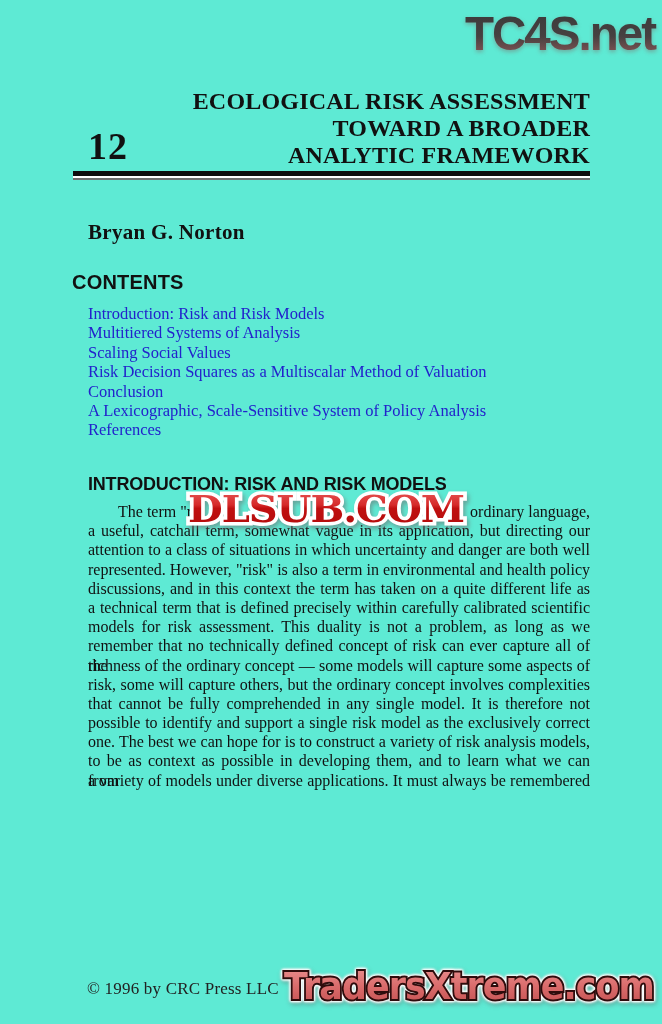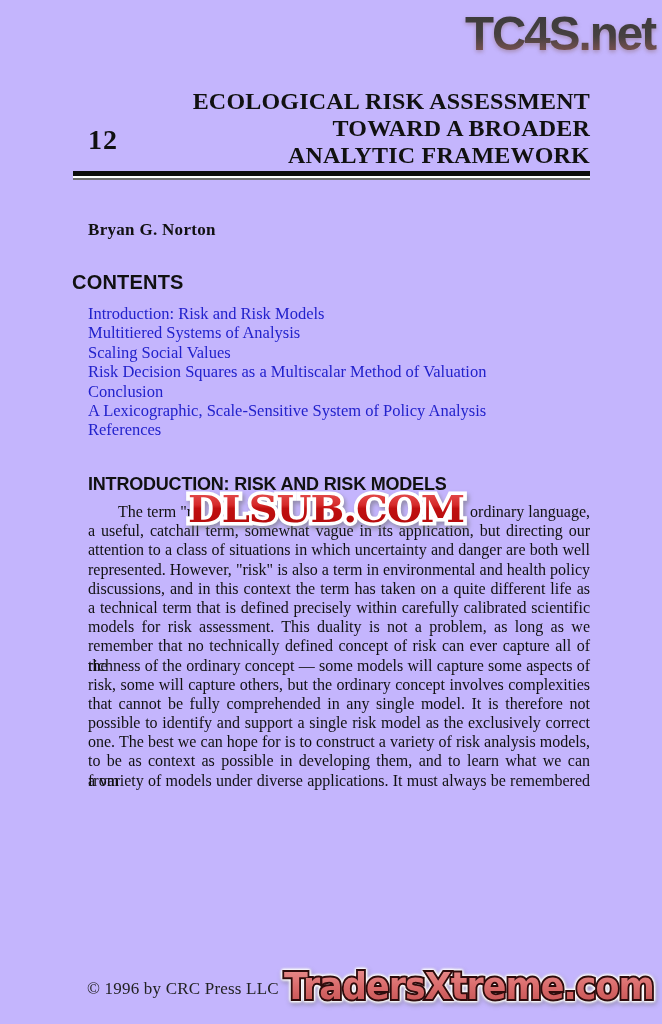--- a/index.html
+++ b/index.html
@@ -1,49 +1,49 @@
 <!DOCTYPE html>
 <html><head>
 <meta charset="utf-8">
 <style>
   html,body{margin:0;padding:0;background:#fff;}
   .page{
     position:relative;
     width:662px;height:1024px;
-    background:#c4b5fd;
+    background:#5eead4;
     overflow:hidden;
     font-family:"Liberation Serif", serif;
     color:#111;
   }
 
   
   .tc4s-logo{
     position:absolute; top:6px; right:4px;
     filter: drop-shadow(0 2px 2px rgba(130,95,95,.45));
   }
 
   
   .chapter-number{
     position:absolute; left:88px; top:124px;
-    font-size:28px; font-weight:bold; letter-spacing:1px;
+    font-size:38px; font-weight:bold; letter-spacing:1px;
   }
   .chapter-titles{
     position:absolute; top:88px; left:72px; width:518px;
     text-align:right;
     font-weight:bold; font-size:24px; line-height:27px;
     letter-spacing:.2px;
   }
   .head-rule{position:absolute; left:73px; top:171px; width:517px;}
   .head-rule .thick{height:5px;background:#0d0d0d;}
   .head-rule .gap{height:2px;background:#fff;}
   .head-rule .thin{height:2px;background:#6e6e6e;}
 
   .author{
     position:absolute; left:88px; top:220px;
-    font-weight:bold; font-size:17px; letter-spacing:.3px;
+    font-weight:bold; font-size:21px; letter-spacing:.3px;
   }
 
   .contents-heading{
     position:absolute; left:72px; top:271px;
     font-family:"Liberation Sans", sans-serif;
     font-weight:bold; font-size:20px; letter-spacing:.2px;
   }
   .toc{
     position:absolute; left:88px; top:304px; width:502px;
     font-size:16.5px; line-height:19.4px;

